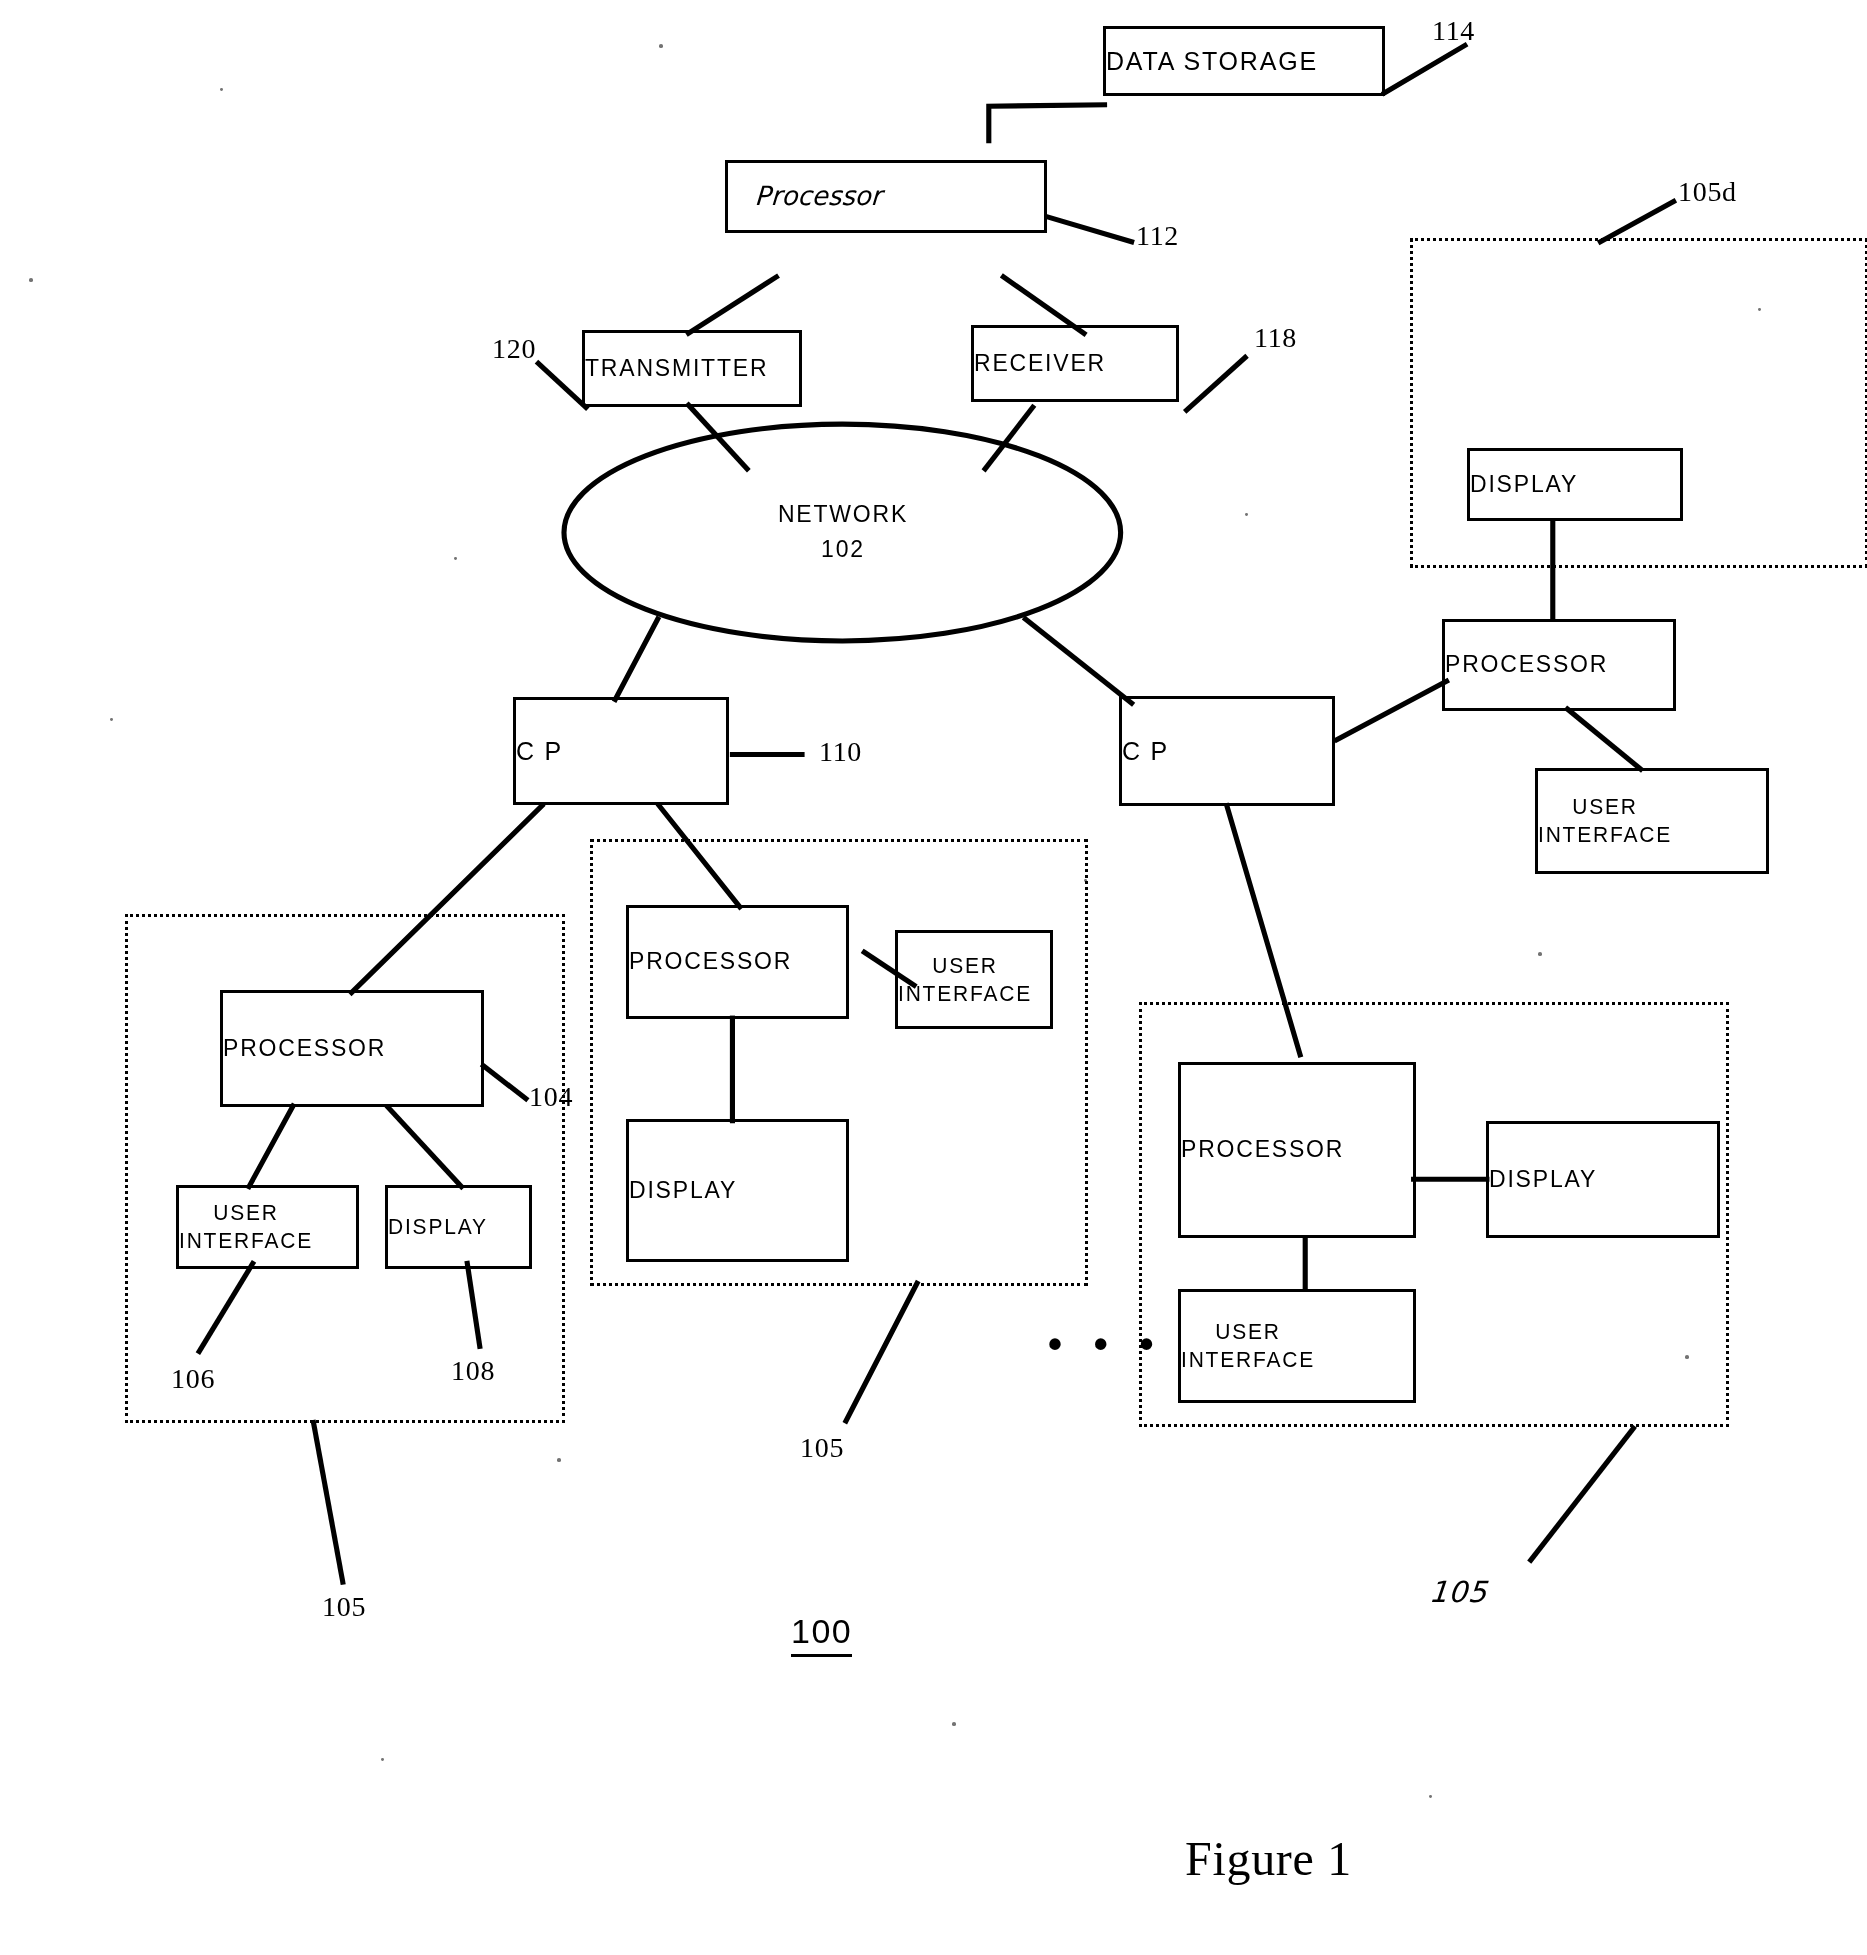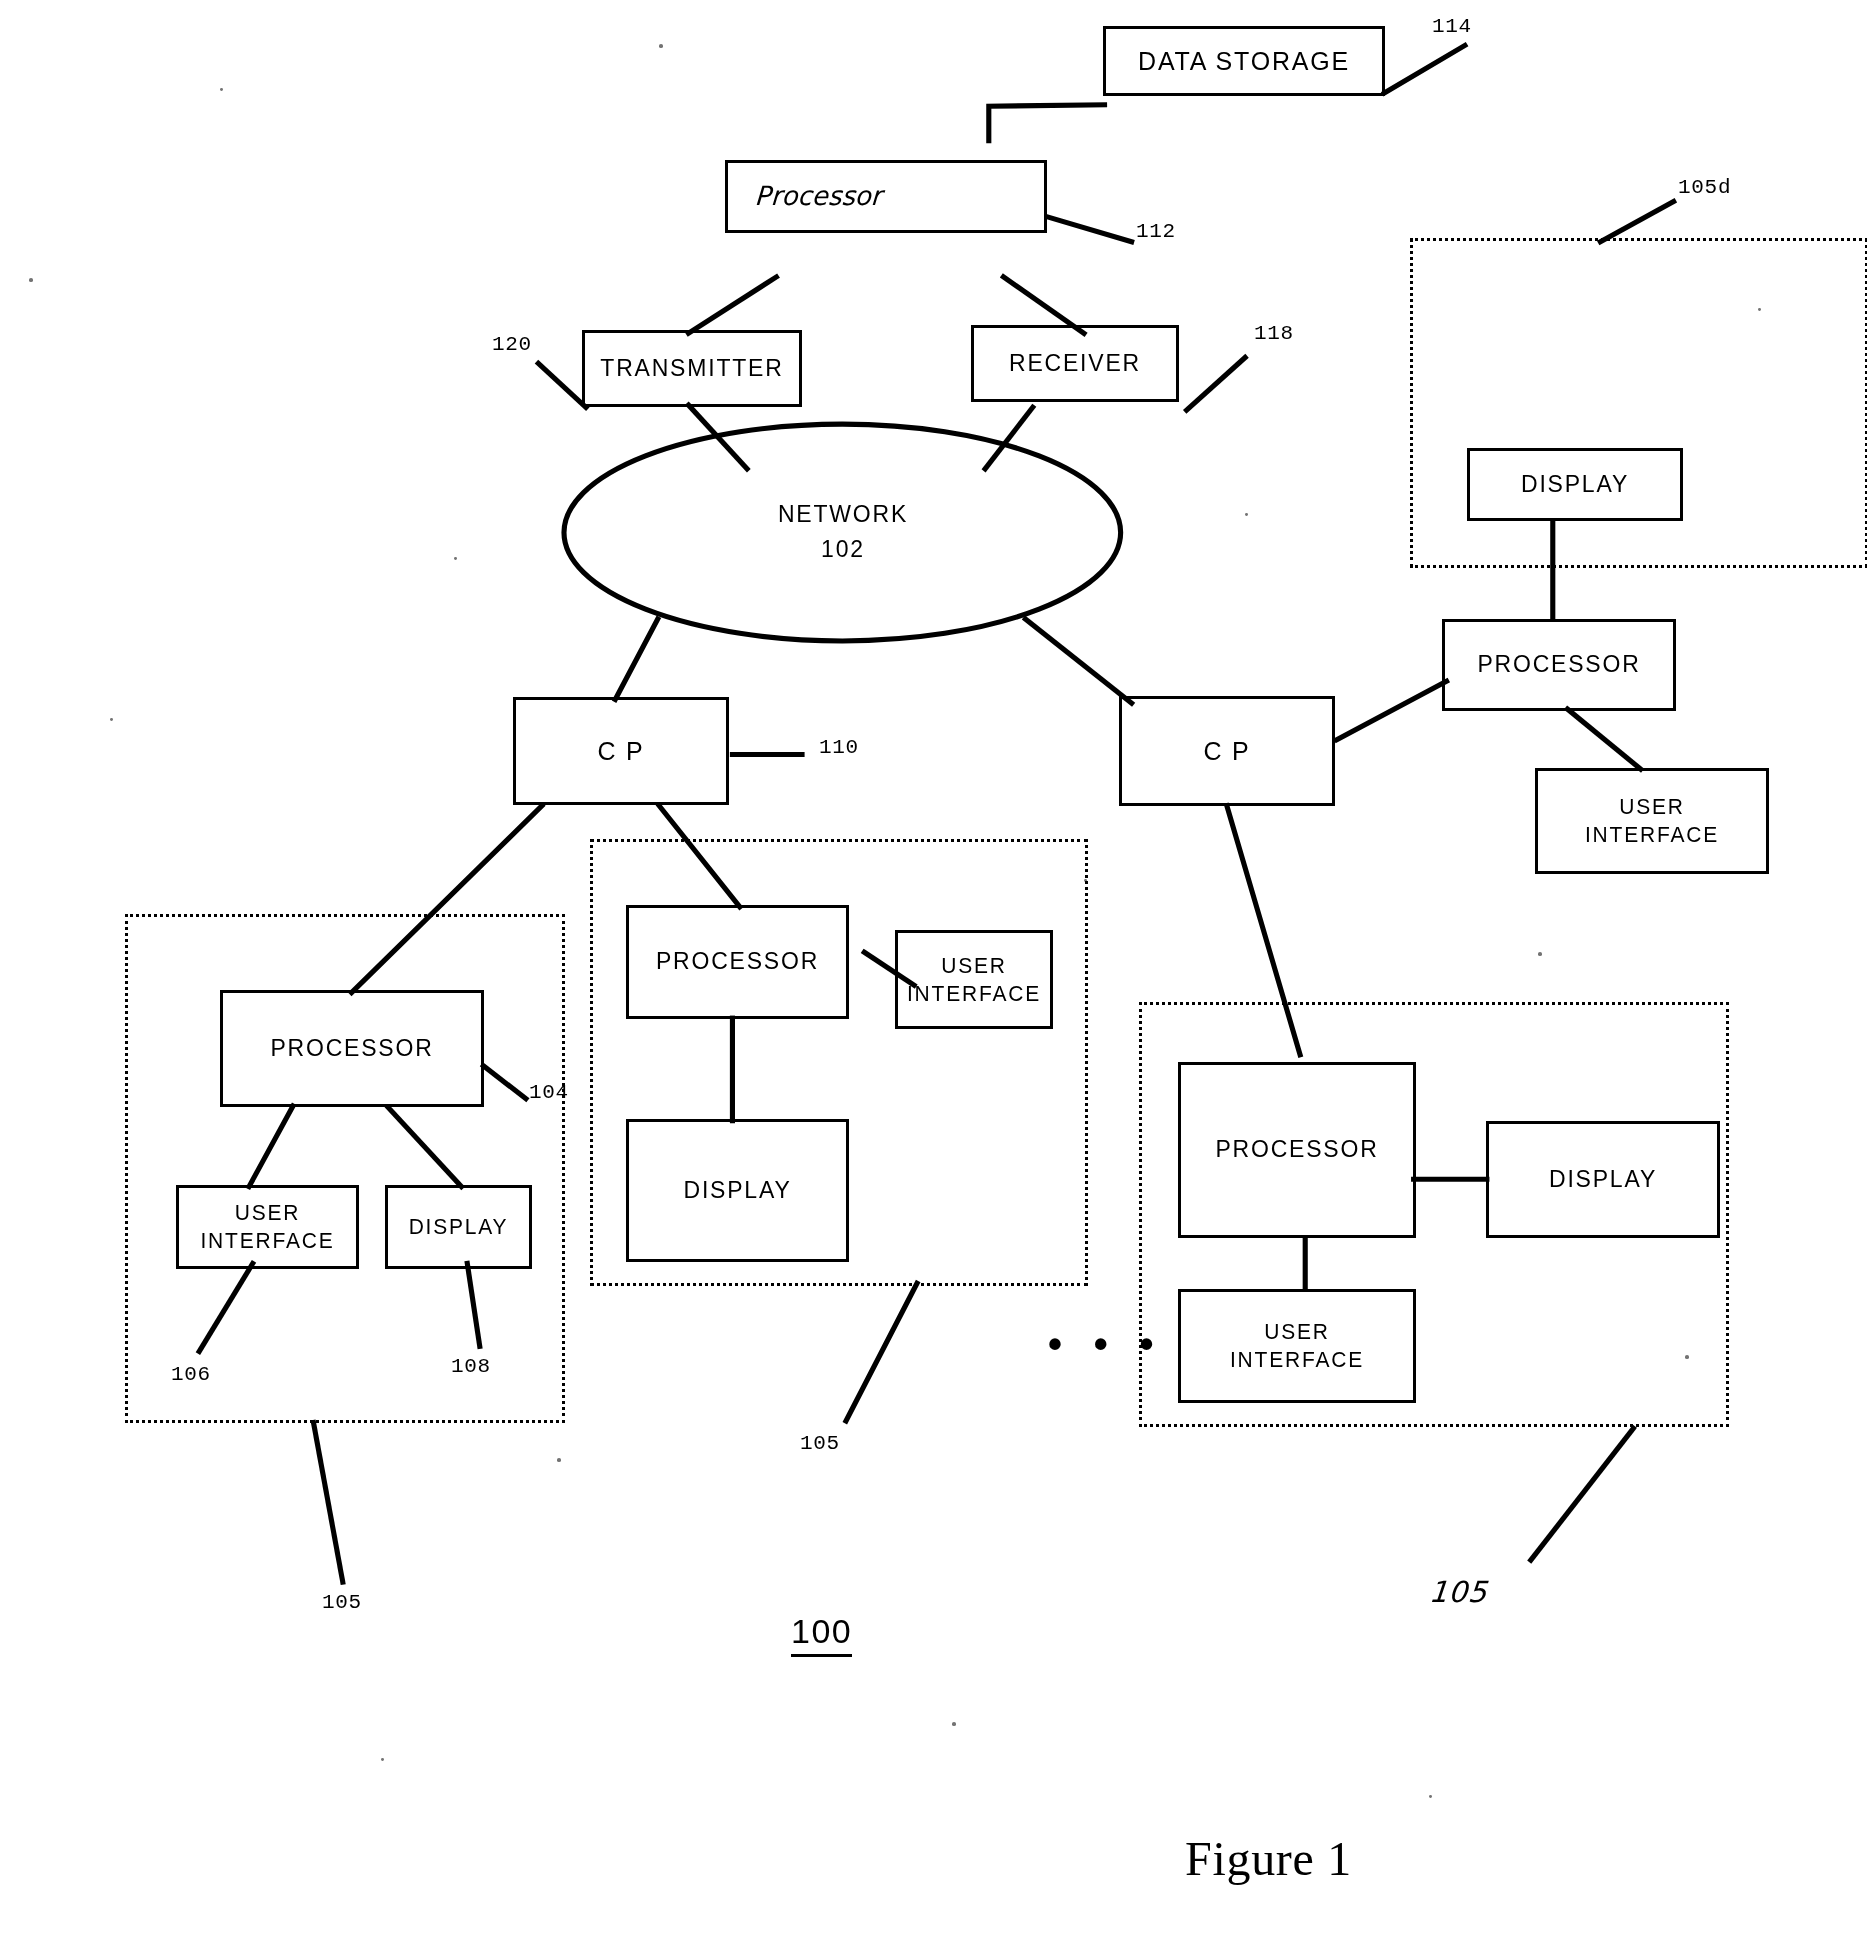--- a/index.html
+++ b/index.html
@@ -31,21 +31,21 @@
     pointer-events: none;
   }
   
   .node-box {
     position: absolute;
     box-sizing: border-box;
     border: 3.7px solid #000;
     background: transparent;
     display: flex;
     align-items: center;
-    justify-content: center;
+    justify-content: flex-start;
     text-align: center;
   }
   .node-label {
     font-family: "Liberation Sans", sans-serif;
     font-size: 25px;
     letter-spacing: 1.8px;
     line-height: 1.28;
     color: #000;
     white-space: pre-line;
     transform: scaleY(1.05);
@@ -63,22 +63,22 @@
   
   .cluster-box {
     position: absolute;
     box-sizing: border-box;
     border: 3.7px dotted #000;
     background: transparent;
   }
   
   .ref-num {
     position: absolute;
-    font-family: Liberation Mono, monospace;
-    font-size: 21px;
+    font-family: Liberation Serif, serif;
+    font-size: 28px;
     letter-spacing: 0.7px;
     color: #000;
     white-space: nowrap;
   }
   .ref-num.hand {
     font-family: "DejaVu Sans", sans-serif;
     font-style: italic;
     font-size: 29px;
     transform: skewX(-8deg);
   }

